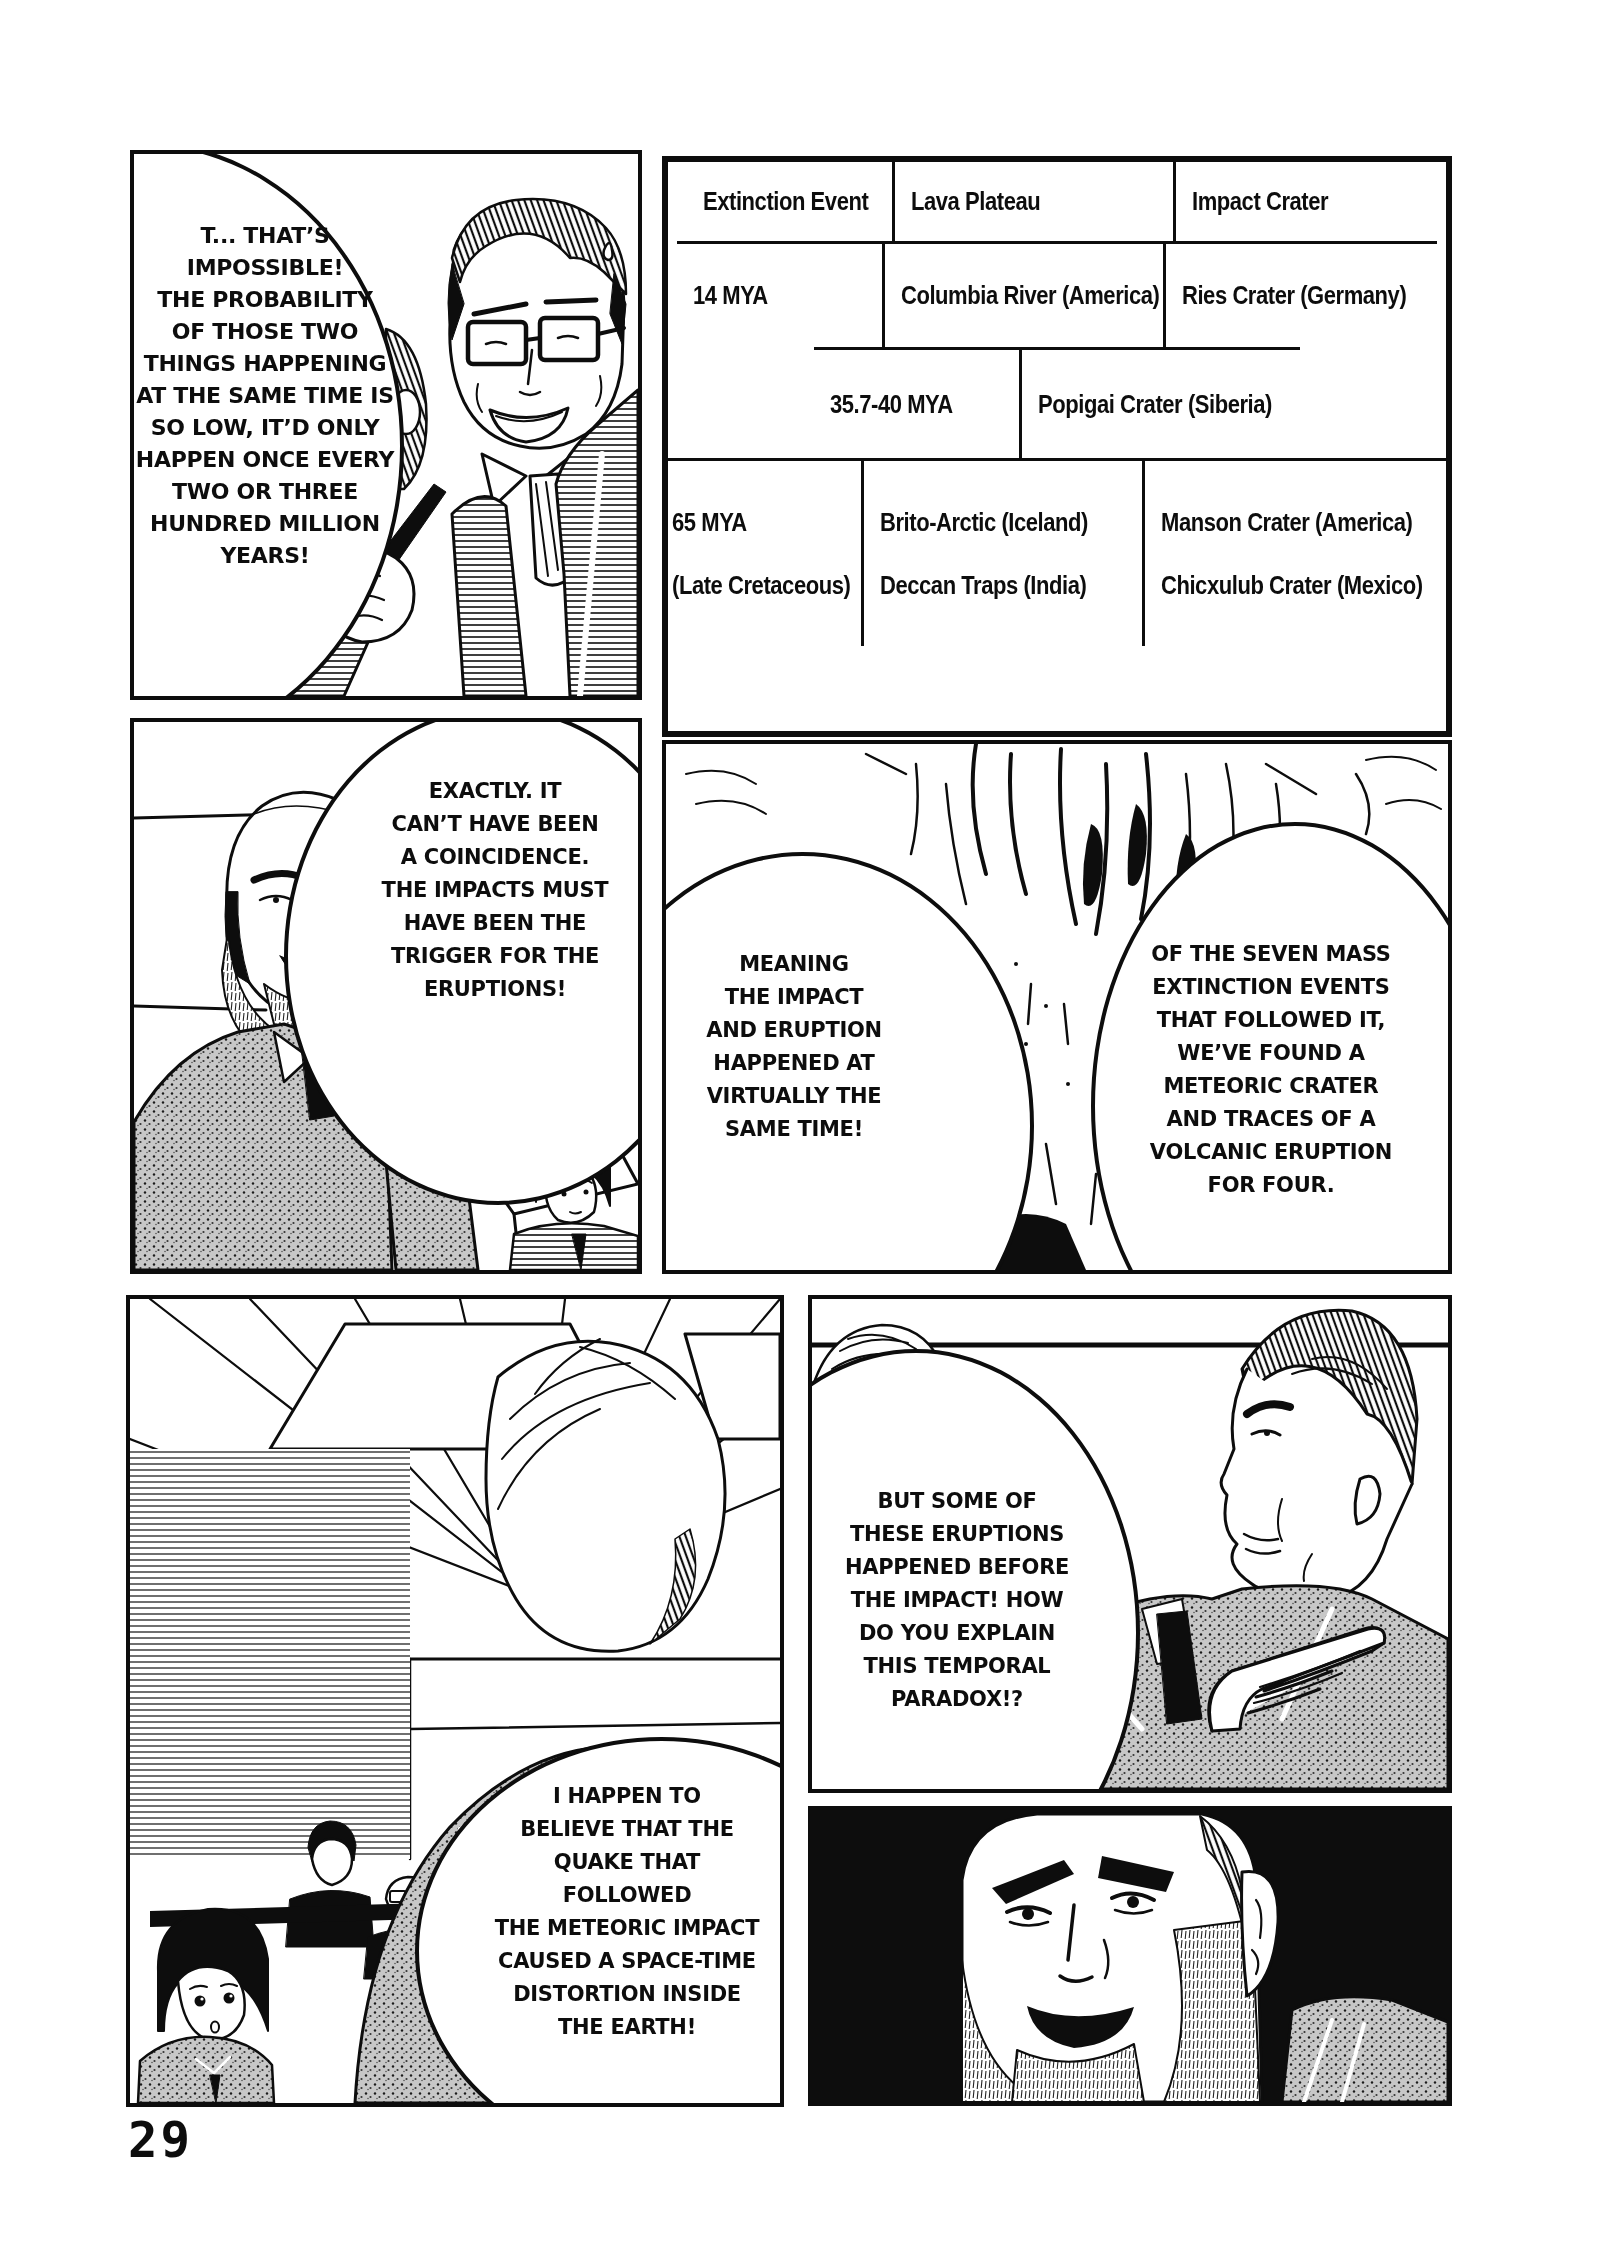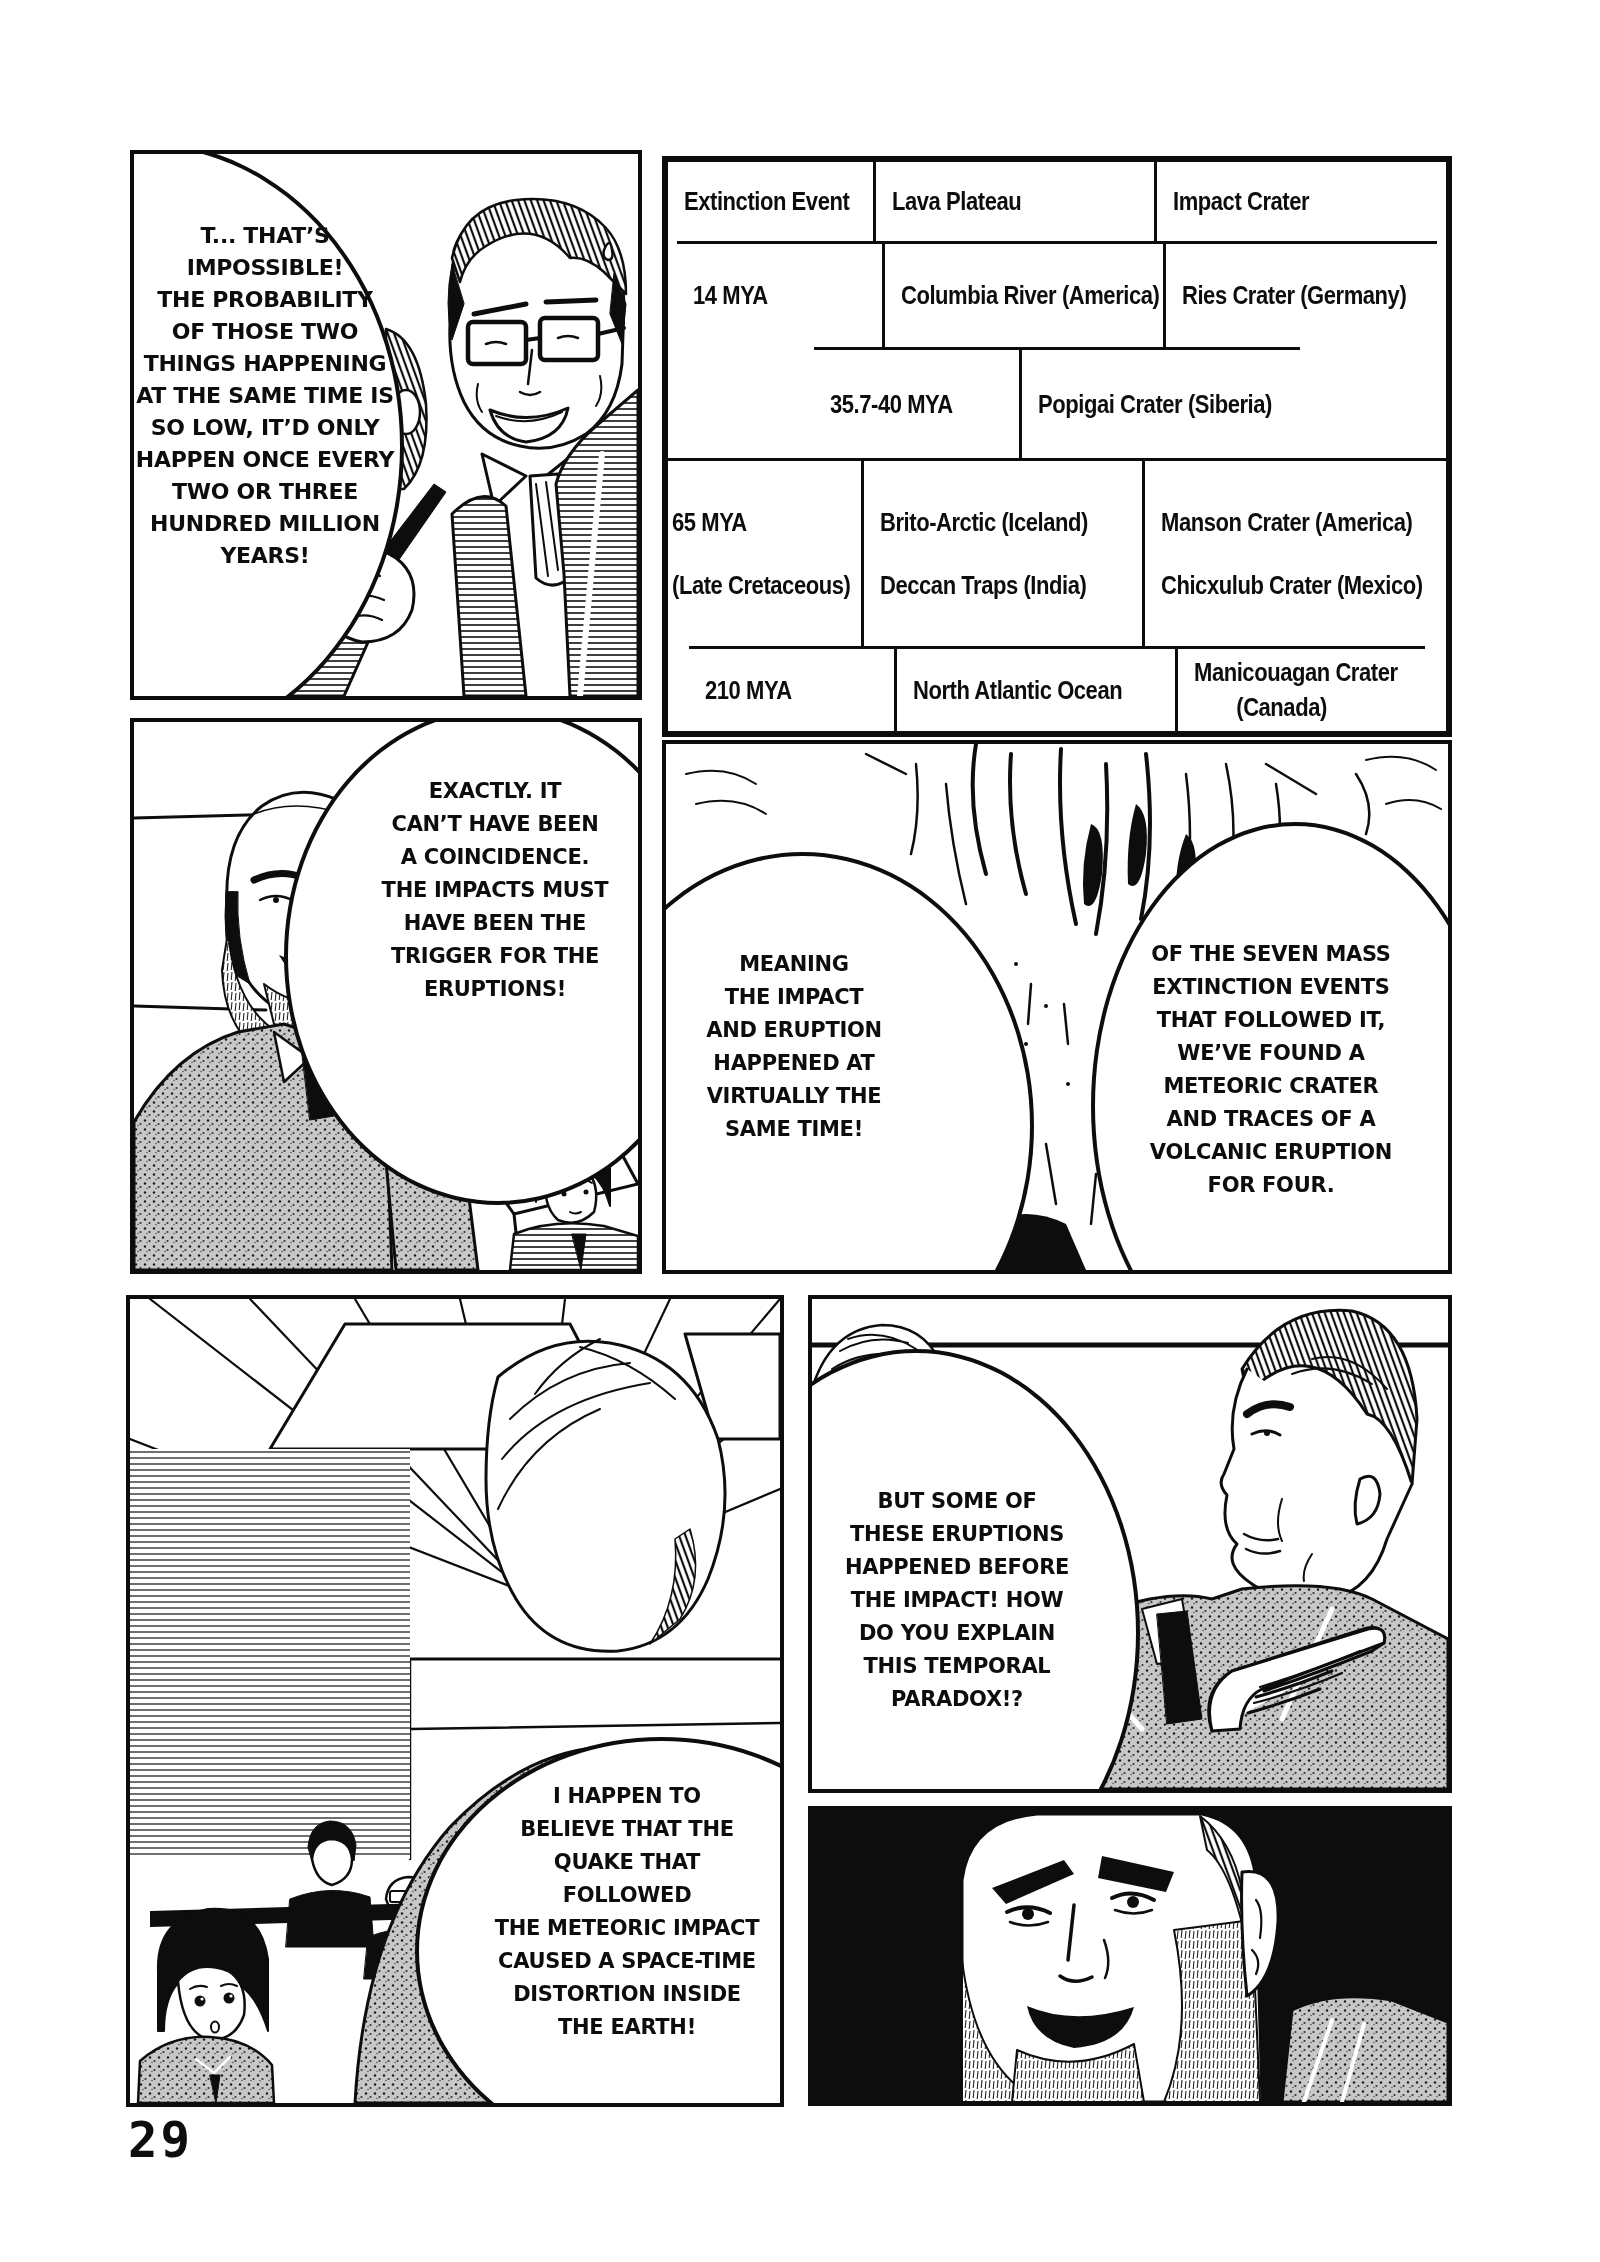--- a/index.html
+++ b/index.html
@@ -23,21 +23,21 @@
   .b-mr-left{left:-95px;top:108px;width:455px;height:540px;}
   .t-mr-left{left:-2px;top:195px;width:260px;height:215px;}
   .b-mr-right{left:425px;top:78px;width:400px;height:560px;}
   .t-mr-right{left:452px;top:190px;width:306px;height:272px;}
   .b-bl{left:285px;top:438px;width:485px;height:420px;}
   .t-bl{left:363px;top:494px;width:268px;height:238px;}
   .b-br1{left:-120px;top:50px;width:440px;height:560px;}
   .t-br1{left:4px;top:192px;width:282px;height:218px;}
   
   .trow{display:grid;grid-template-columns:205px 281px 1fr;}
-  .hrow{height:79px;}
+  .hrow{height:79px;padding-left:19px;}
   .tbody{display:flex;flex-direction:column;flex:1;align-items:center;}
   .tbody .trow{border-top:3px solid #0d0d0d;}
   .tbody .trow.row-0{height:103px;}
   .tbody .trow.row-1{height:108px;}
   .tbody .trow.row-2{height:185px;}
   .tbody .trow.row-3{flex:1;}
   .cell{display:flex;flex-direction:column;justify-content:center;padding-left:16px;
     font-family:"Liberation Sans",sans-serif;font-weight:700;font-size:25px;line-height:1.15;letter-spacing:-0.5px;}
   .cell+.cell{border-left:3px solid #0d0d0d;}
   .cell>div{transform:scaleX(.88);transform-origin:0 50%;white-space:nowrap;}
@@ -169,32 +169,20 @@
           <div>65 MYA</div>
           <div>(Late Cretaceous)</div>
         </div>
         <div class="cell">
           <div>Brito-Arctic (Iceland)</div>
           <div>Deccan Traps (India)</div>
         </div>
         <div class="cell">
           <div>Manson Crater (America)</div>
           <div>Chicxulub Crater (Mexico)</div>
-        </div>
-      </div>
-      <div class="trow row-3">
-        <div class="cell">
-          <div>210 MYA</div>
-        </div>
-        <div class="cell">
-          <div>North Atlantic Ocean</div>
-        </div>
-        <div class="cell">
-          <div>Manicouagan Crater</div>
-          <div>(Canada)</div>
         </div>
       </div>
     </div>
 </div>
 
 
 <div class="panel p-ml">
   <svg class="art" viewBox="0 0 504 548">
     <g stroke="#0d0d0d" stroke-linecap="round" stroke-linejoin="round" fill="none">
       <path d="M0 96 L150 92 M0 284 L132 288" stroke-width="3"></path>

